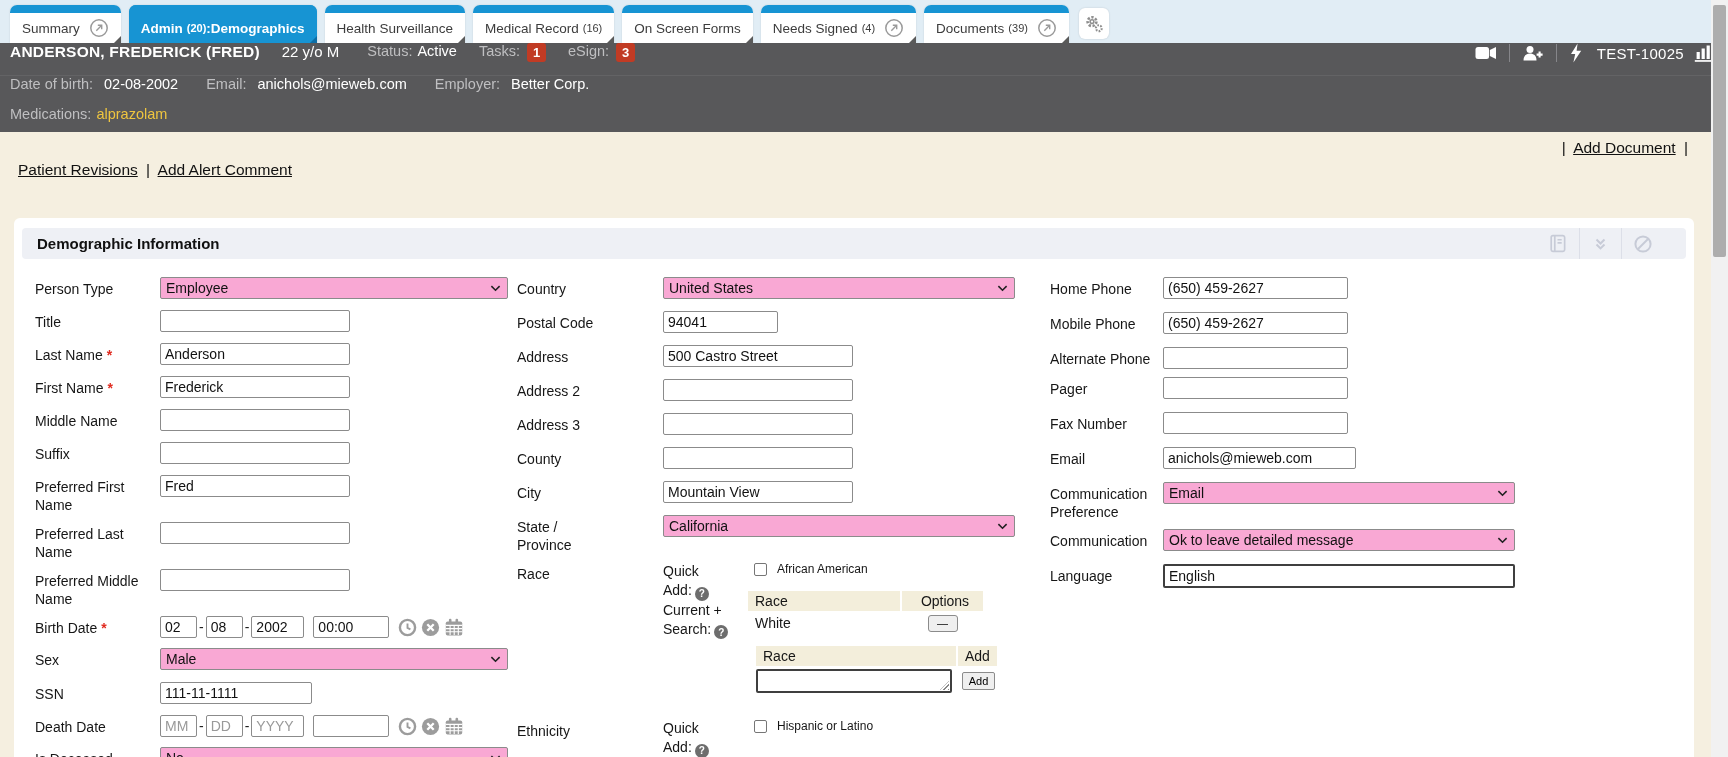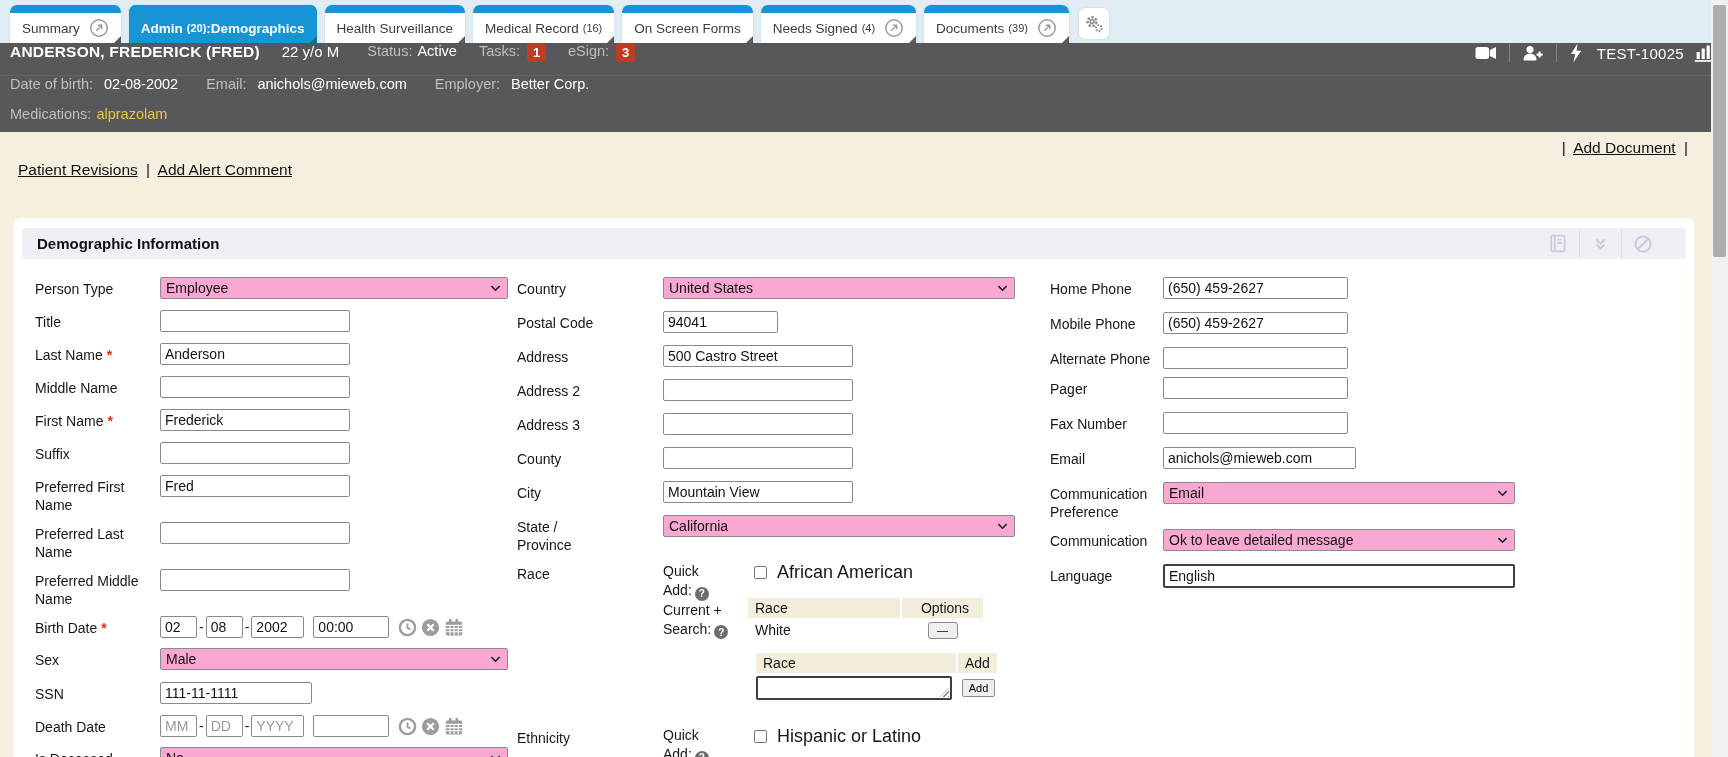--- a/index.html
+++ b/index.html
@@ -72,21 +72,21 @@
   .dgrp{display:flex;align-items:center;}
   .dash{margin:0 2px;font-size:14px;color:#222;}
   .dicons{display:flex;align-items:center;margin-left:9px;}
   .dicons svg{margin-right:4px;cursor:pointer;}
   .tsp{width:9px;}
   
   .sub{width:66px;margin-right:25px;font-size:14px;line-height:19px;flex:0 0 auto;word-spacing:0;}
   .qi{display:inline-flex;width:14px;height:14px;border-radius:50%;background:#6d6d6d;color:#fff;font-size:10px;font-weight:bold;align-items:center;justify-content:center;vertical-align:-2px;margin-left:3px;cursor:pointer;}
   .cbrow{display:flex;align-items:center;margin-bottom:13px;}
   .cb{width:13px;height:13px;border:1px solid #767676;border-radius:2px;background:#fff;margin-right:10px;flex:0 0 auto;cursor:pointer;}
-  .cblb{font-size:18px;}
+  .cblb{font-size:12px;}
   .rtab{border-collapse:separate;border-spacing:2px;font-size:14px;margin-left:-8px;margin-bottom:9px;}
   .rtab th{background:#f3eedb;font-weight:normal;text-align:left;padding:2px 7px;height:20px;}
   .rtab th.ctr{text-align:center;}
   .rtab td{padding:1px 7px;}
   .rtab td.ctr{text-align:center;}
   .minibtn{width:30px;height:17px;background:#efefef;border:1px solid #8b8b8b;border-radius:3px;font-size:11px;line-height:13px;cursor:pointer;font-family:"Liberation Sans",sans-serif;}
   .addbtn{padding:1px 6px;height:18px;background:#efefef;border:1px solid #8b8b8b;border-radius:2px;font-size:11px;cursor:pointer;font-family:"Liberation Sans",sans-serif;}
   .focuswrap{position:relative;display:inline-block;}
   .resz{position:absolute;right:3px;bottom:3px;width:9px;height:9px;background:repeating-linear-gradient(135deg,transparent 0 2px,#888 2px 3.2px);clip-path:polygon(100% 0,100% 100%,0 100%);}
   
@@ -253,26 +253,26 @@
     </div>
     <div class="fr">
       <span class="lb">Title</span>
       <input class="ti w190" value="" style="">
     </div>
     <div class="fr">
       <span class="lb"><span>Last Name</span><span class="req">*</span></span>
       <input class="ti w190" value="Anderson" style="">
     </div>
     <div class="fr">
-      <span class="lb">Middle Name</span>
-      <input class="ti w190" value="" style="">
-    </div>
-    <div class="fr">
       <span class="lb"><span>First Name</span><span class="req">*</span></span>
       <input class="ti w190" value="Frederick" style="">
+    </div>
+    <div class="fr">
+      <span class="lb">Middle Name</span>
+      <input class="ti w190" value="" style="">
     </div>
     <div class="fr">
       <span class="lb">Suffix</span>
       <input class="ti w190" value="" style="">
     </div>
     <div class="fr tl">
       <span class="lb">Preferred First Name</span>
       <input class="ti w190" value="Fred" style="">
     </div>
     <div class="fr tl">

